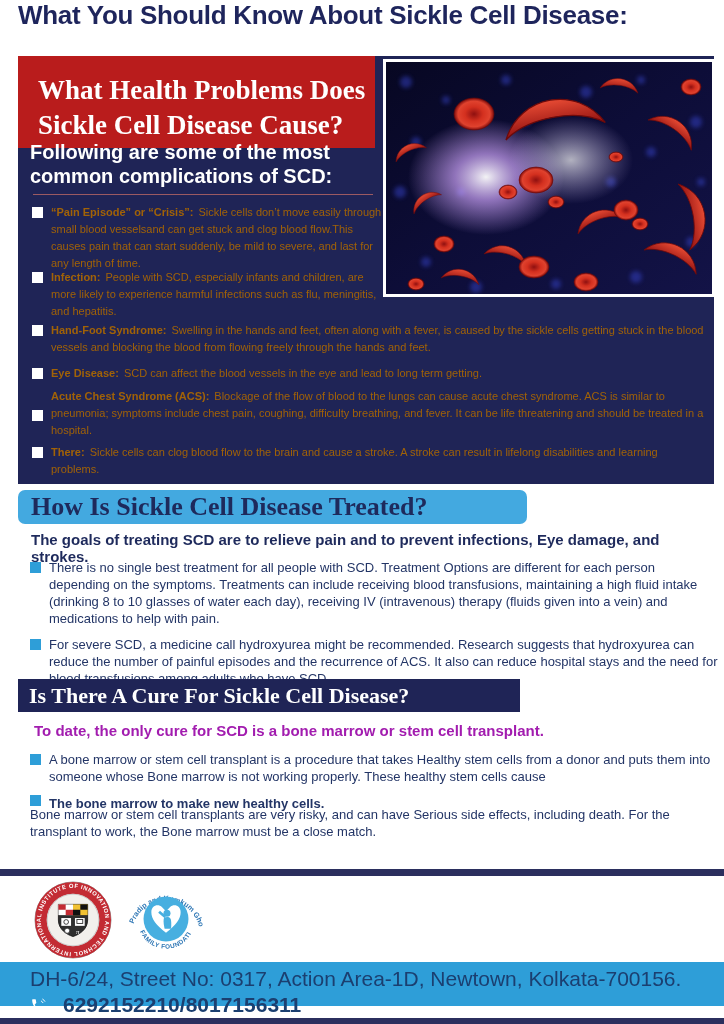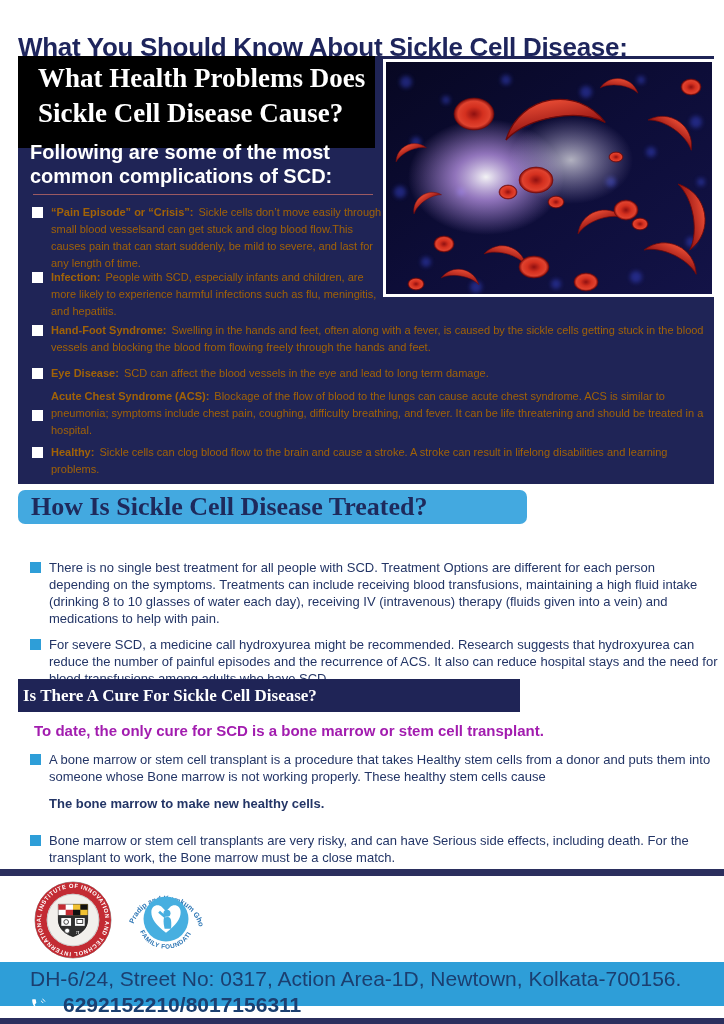--- a/index.html
+++ b/index.html
@@ -6,29 +6,29 @@
   html,body { background:#ffffff; }
   .page {
     position:relative; width:724px; height:1024px; margin:0 auto;
     background:#ffffff; overflow:hidden;
     font-family:"Liberation Sans", sans-serif;
   }
   .abs { position:absolute; }
 
   .main-title {
     left:18px; top:0; width:690px;
-    font-size:26px; font-weight:bold; color:#1e255c; letter-spacing:-0.3px;margin-top:32px;
+    font-size:26px; font-weight:bold; color:#1e255c; letter-spacing:-0.3px;
   }
 
   
   .problems-panel { left:18px; top:56px; width:696px; height:428px; background:#1f2456; }
   .red-heading {
-    left:18px; top:56px; width:357px; height:92px; background:#000000;
+    left:18px; top:56px; width:357px; height:92px; background:#b91c1c;
     font-family:"Liberation Serif", serif; font-weight:bold; color:#ffffff;
-    font-size:27px; line-height:35px; padding:5px 8px 0 20px;
+    font-size:27px; line-height:35px; padding:17px 8px 0 20px;
   }
   .photo-frame {
     left:383px; top:59px; width:332px; height:238px;
     background:#ffffff; padding:3px;
   }
   .photo-frame svg { display:block; width:326px; height:232px; }
 
   .panel-intro {
     left:30px; top:140px; width:350px;
     font-size:20px; font-weight:bold; color:#ffffff; line-height:24px;
@@ -61,32 +61,32 @@
   .blue-bullet .sq {
     flex:0 0 auto; width:11px; height:11px; background:#2e9ed8; margin:3px 8px 0 0;
   }
   .tb1 { left:30px; top:559px; width:682px; }
   .tb2 { left:30px; top:636px; width:690px; }
 
   
   .cure-bar {
     left:18px; top:679px; width:502px; height:33px; background:#1f2456;
     font-family:"Liberation Serif", serif; font-weight:bold; color:#ffffff;
-    font-size:17px; line-height:33px; padding-left:5px;
+    font-size:22px; line-height:33px; padding-left:11px;
   }
   .cure-sub {
     left:34px; top:722px; width:680px;
     font-size:15px; font-weight:bold; color:#a21caf;
   }
   .cb1 { left:30px; top:751px; width:690px; }
   .cure-note {
     left:49px; top:796px; width:600px;
     font-size:13px; font-weight:bold; color:#233566;
   }
-  .cb2 { left:30px; top:832px; width:668px; }
+  .cb2 { left:30px; top:792px; width:668px;flex-direction:column; }
 
   .divider { left:0; top:869px; width:724px; height:7px; background:#2b2f5e; }
 
   .logo-row { left:34px; top:878px; width:300px; height:84px; display:flex; align-items:center; gap:12px; }
 
   
   .footer {
     left:0; top:962px; width:724px; height:44px; background:#2e9ed8;
     color:#1b3f70; padding:4px 0 0 30px;
   }
@@ -198,32 +198,33 @@
   <div class="abs bullet b2">
     <span class="sq"></span>
     <p><b>Infection:</b><span>People with SCD, especially infants and children, are more likely to experience harmful infections such as flu, meningitis, and hepatitis.</span></p>
   </div>
   <div class="abs bullet b3">
     <span class="sq"></span>
     <p><b>Hand-Foot Syndrome:</b><span>Swelling in the hands and feet, often along with a fever, is caused by the sickle cells getting stuck in the blood vessels and blocking the blood from flowing freely through the hands and feet.</span></p>
   </div>
   <div class="abs bullet b4">
     <span class="sq"></span>
-    <p><b>Eye Disease:</b><span>SCD can affect the blood vessels in the eye and lead to long term damage.</span></p>
+    <p><b>Eye Disease:</b><span>SCD can affect the blood vessels in the eye and lead to long term getting.</span></p>
   </div>
   <div class="abs bullet b5">
     <span class="sq"></span>
     <p><b>Acute Chest Syndrome (ACS):</b><span>Blockage of the flow of blood to the lungs can cause acute chest syndrome. ACS is similar to pneumonia; symptoms include chest pain, coughing, difficulty breathing, and fever. It can be life threatening and should be treated in a hospital.</span></p>
   </div>
   <div class="abs bullet b6">
     <span class="sq"></span>
-    <p><b>Healthy:</b><span>Sickle cells can clog blood flow to the brain and cause a stroke. A stroke can result in lifelong disabilities and learning problems.</span></p>
+    <p><b>There:</b><span>Sickle cells can clog blood flow to the brain and cause a stroke. A stroke can result in lifelong disabilities and learning problems.</span></p>
   </div>
 
   <div class="abs treated-bar">How Is Sickle Cell Disease Treated?</div>
+  <div class="abs treated-sub">The goals of treating SCD are to relieve pain and to prevent infections, Eye damage, and strokes.</div>
   <div class="abs blue-bullet tb1">
     <span class="sq"></span>
     <p>There is no single best treatment for all people with SCD. Treatment Options are different for each person depending on the symptoms. Treatments can include receiving blood transfusions, maintaining a high fluid intake (drinking 8 to 10 glasses of water each day), receiving IV (intravenous) therapy (fluids given into a vein) and medications to help with pain.</p>
   </div>
   <div class="abs blue-bullet tb2">
     <span class="sq"></span>
     <p>For severe SCD, a medicine call hydroxyurea might be recommended. Research suggests that hydroxyurea can reduce the number of painful episodes and the recurrence of ACS. It also can reduce hospital stays and the need for blood transfusions among adults who have SCD.</p>
   </div>
 
   <div class="abs cure-bar">Is There A Cure For Sickle Cell Disease?</div>

